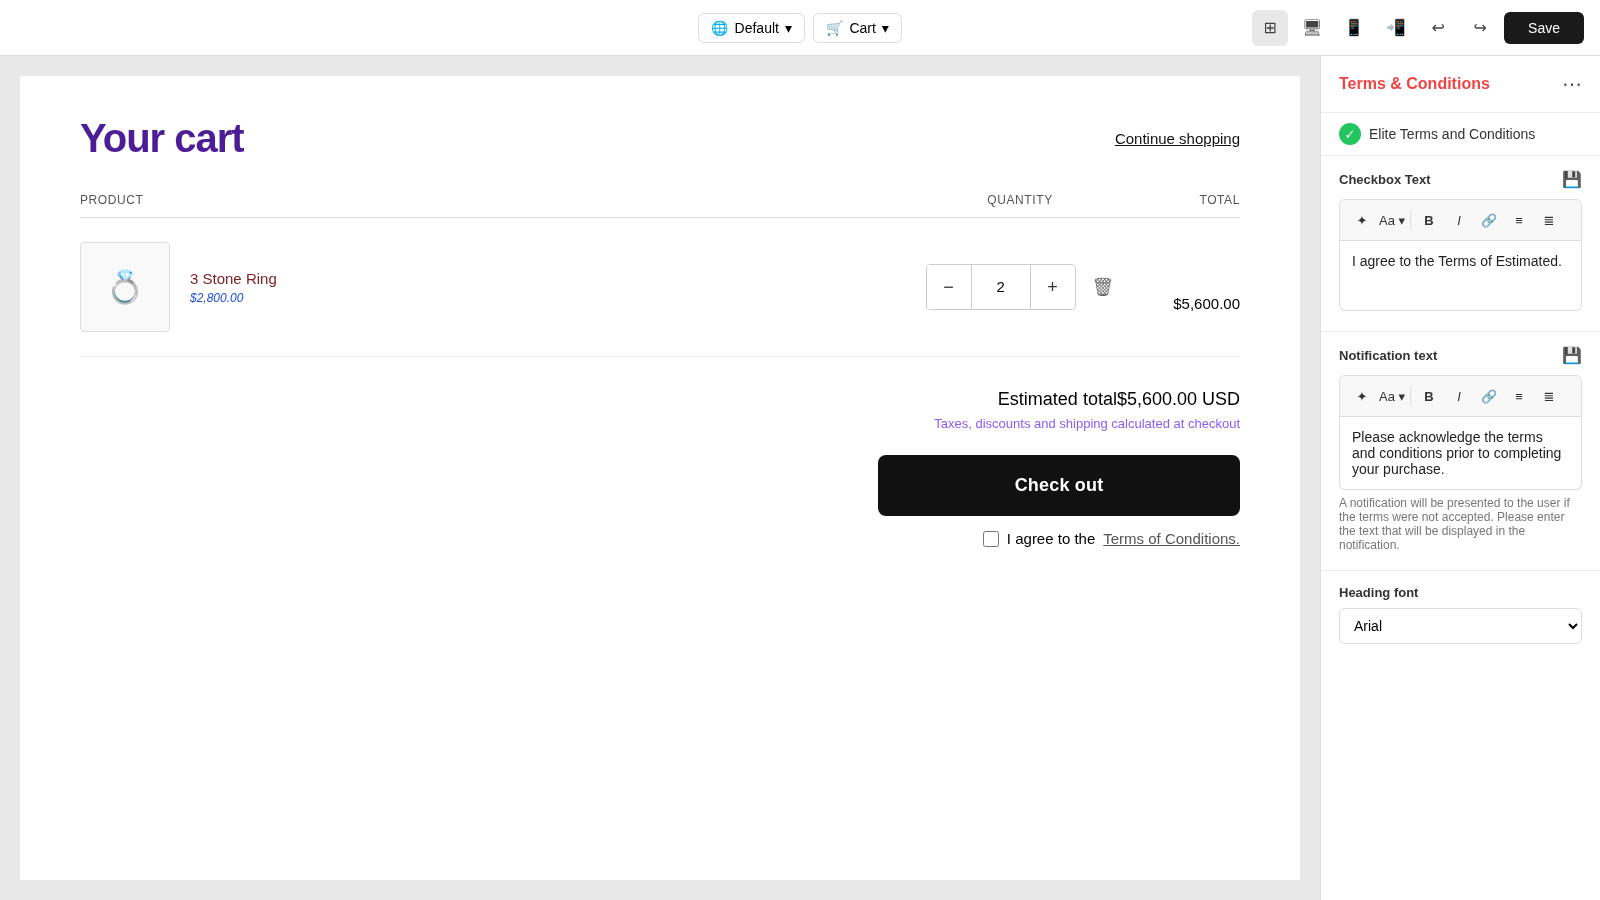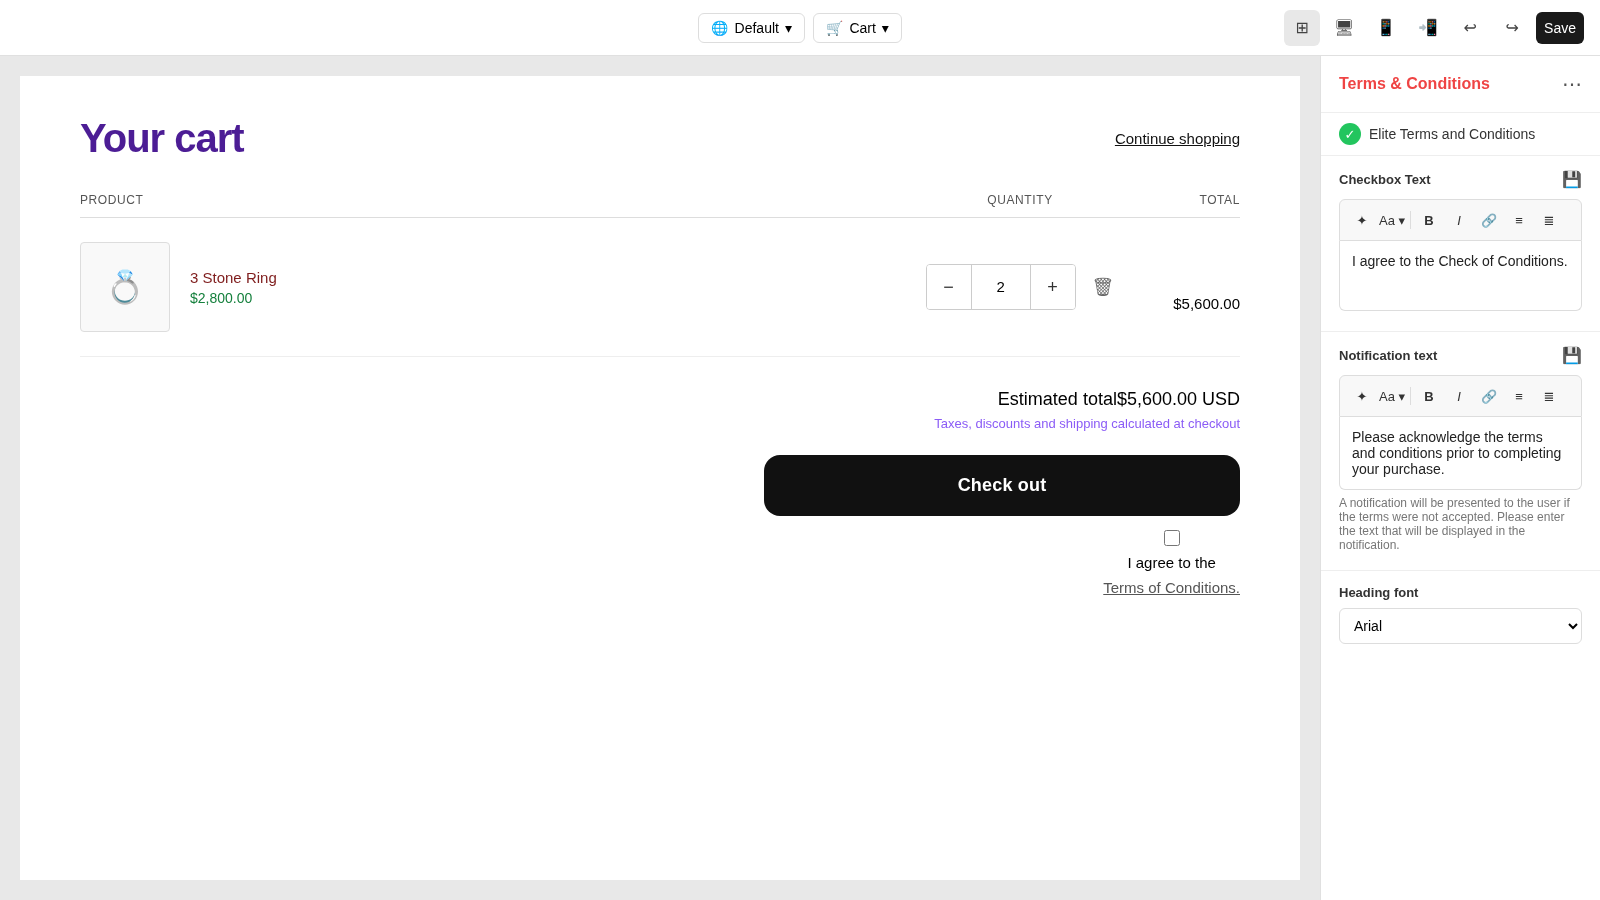--- a/index.html
+++ b/index.html
@@ -50,21 +50,21 @@
       border: none;
       background: transparent;
       font-size: 16px;
       color: #444;
     }
     .icon-btn.active { background: #e8e8e8; }
     .save-btn {
       background: #1a1a1a;
       color: #fff;
       border: none;
-      padding: 8px 8px;
+      padding: 8px 24px;
       border-radius: 6px;
       font-size: 14px;
       font-weight: 500;
       cursor: pointer;
     }
 
     
     .main-layout {
       display: flex;
       height: calc(900px - 56px);
@@ -138,21 +138,21 @@
       border: 1px solid #ddd;
       border-radius: 4px;
       display: flex;
       align-items: center;
       justify-content: center;
       background: #f9f9f9;
       font-size: 32px;
     }
     .item-info { display: flex; flex-direction: column; gap: 4px; }
     .item-name { font-size: 15px; font-weight: 500; color: #7f1d1d; text-align: center; }
-    .item-price { font-size: 14px; color: #15803d; }
+    .item-price { font-size: 12px; color: #1d4ed8; font-style: italic; }
 
     
     .quantity-control {
       width: 200px;
       display: flex;
       align-items: center;
       justify-content: center;
     }
     .qty-box {
       display: flex;
@@ -210,38 +210,37 @@
       font-size: 18px;
       font-weight: 500;
       margin-bottom: 6px;
     }
     .taxes-note {
       font-size: 13px;
       color: #8b5cf6;
       margin-bottom: 24px;
     }
     .checkout-btn {
-      width: 476px;
+      width: 362px;
       padding: 20px;
       background: #111;
       color: #fff;
       border: none;
       font-size: 18px;
       font-weight: 600;
-      border-radius: 16px;
+      border-radius: 8px;
       cursor: pointer;
       letter-spacing: 0.01em;
     }
     .agree-row {
       display: flex;
       align-items: center;
       gap: 8px;
       margin-top: 14px;
       font-size: 15px;
-      flex-direction: column;
     }
     .agree-row input[type="checkbox"] {
       width: 16px;
       height: 16px;
       cursor: pointer;
     }
     .agree-link {
       color: #555;
       text-decoration: underline;
       cursor: pointer;
@@ -484,21 +483,21 @@
         <button class="toolbar-btn">
             <b>B</b>
           </button>
         <button class="toolbar-btn">
             <i>I</i>
           </button>
         <button class="toolbar-btn">🔗</button>
         <button class="toolbar-btn">≡</button>
         <button class="toolbar-btn">≣</button>
       </div>
-      <div class="editor-content">I agree to the Check of Conditions.</div>
+      <div class="editor-content">I agree to the Terms of Estimated.</div>
     </div>
 
     <div class="panel-section">
       <div class="section-label-row">
         <span class="section-label">Notification text</span>
         <span class="section-icon">💾</span>
       </div>
       <div class="editor-toolbar">
         <button class="toolbar-btn">✦</button>
         <button class="toolbar-btn">Aa ▾</button>

